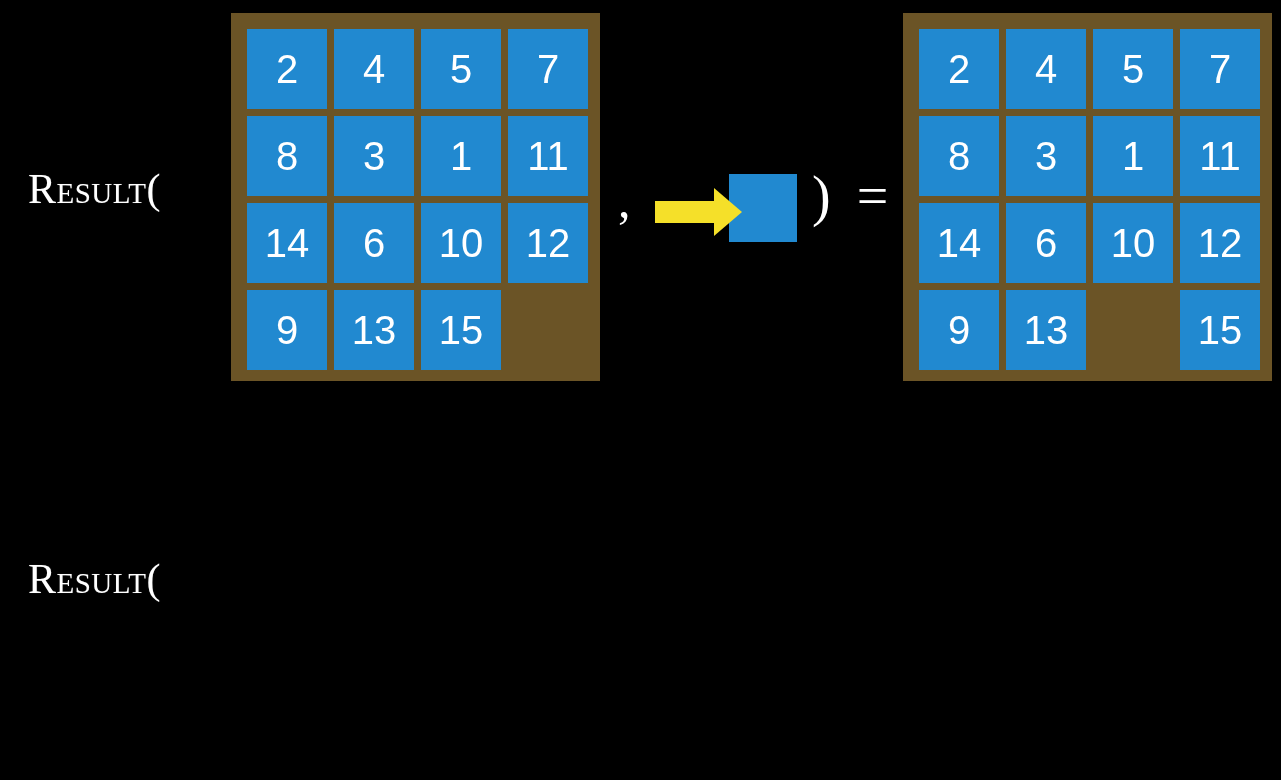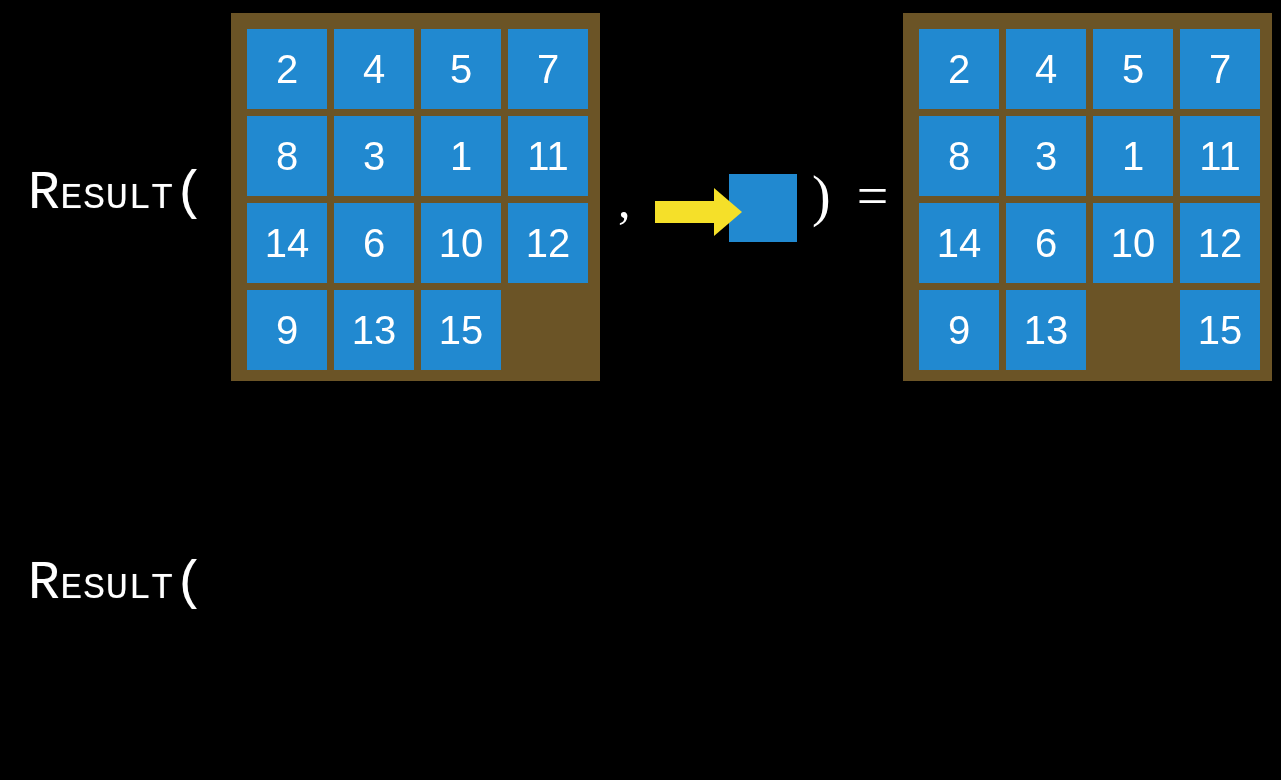--- a/index.html
+++ b/index.html
@@ -29,22 +29,22 @@
     width: 1281px;
   }
   .row-1 { top: 0px;   height: 390px; }
   .row-2 { top: 390px; height: 390px; }
 
   
   .result-label {
     position: absolute;
     left: 28px;
     top: 168px;
-    font-family: Liberation Mono, monospace;
-    font-size: 53px;
+    font-family: Liberation Serif, serif;
+    font-size: 42px;
     line-height: 1;
     color: #ffffff;
     font-variant: small-caps;
     letter-spacing: 0.5px;
     white-space: nowrap;
     text-shadow: 0 0 1px rgba(255,255,255,0.25);
   }
 
   
   .comma {

